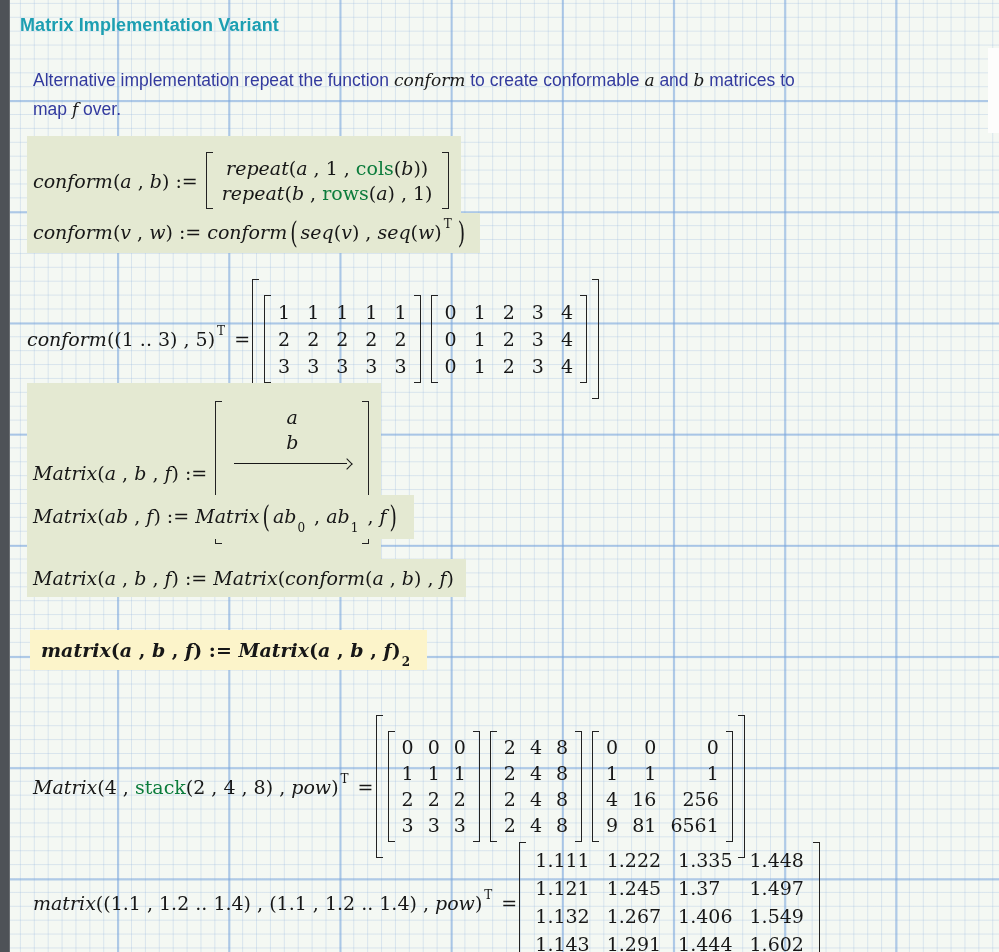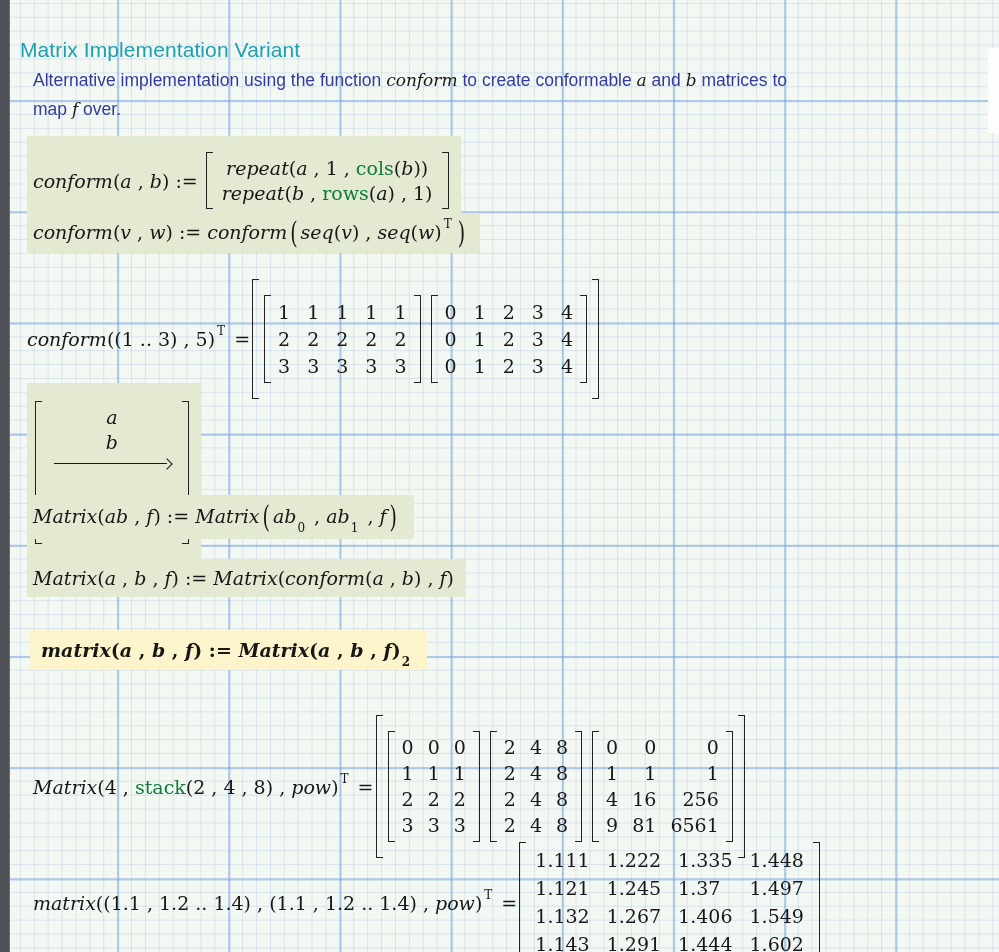--- a/index.html
+++ b/index.html
@@ -14,21 +14,21 @@
       linear-gradient(to right, rgba(138,173,219,0.26) 1px, transparent 1px),
       linear-gradient(to bottom, rgba(138,173,219,0.26) 1px, transparent 1px);
     background-size:111.2px 111.2px, 111.2px 111.2px, 13.9px 13.9px, 13.9px 13.9px;
     background-position:6px 0, 0 -11px, 6px 0, 0 2.9px;
   }
   .margin-strip{ position:absolute; left:0; top:0; width:10px; height:952px; background:#4e5257; border-right:1px solid #6a6e72; }
   .white-edge{ position:absolute; right:0; top:48px; width:11px; height:85px; background:#fdfdfc; }
 
   .title{
     position:absolute; left:20px; top:15px;
-    font-size:21px; font-weight:400; color:#1d9fb2; letter-spacing:0.1px;margin-top:23px;
+    font-size:18px; font-weight:700; color:#1d9fb2; letter-spacing:0.1px;
   }
   .para{ position:absolute; left:33px; top:66px; color:#323a9e; font-size:17.5px; }
   .pline{ white-space:pre; line-height:29px; }
 
   
   .tk-t  { font-family:"Liberation Sans",sans-serif; color:#323a9e; }
   .tk-ti { font-family:"DejaVu Serif","Liberation Serif",serif; font-style:italic; color:#1a1a1a; font-size:17px; }
   .tk-i  { font-style:italic; }
   .tk-n  { }
   .tk-g  { color:#0c7c3c; font-style:normal; }
@@ -68,21 +68,21 @@
 </style>
 </head>
 <body>
 
 <div class="margin-strip"></div>
 <div class="white-edge"></div>
 
 <div class="title">Matrix Implementation Variant</div>
 
 <div class="para">
-  <div class="pline"><span class="tk-t">Alternative implementation using the function </span><span class="tk-ti">conform</span><span class="tk-t"> to create conformable </span><span class="tk-ti">a</span><span class="tk-t"> and </span><span class="tk-ti">b</span><span class="tk-t"> matrices to</span></div>
+  <div class="pline"><span class="tk-t">Alternative implementation repeat the function </span><span class="tk-ti">conform</span><span class="tk-t"> to create conformable </span><span class="tk-ti">a</span><span class="tk-t"> and </span><span class="tk-ti">b</span><span class="tk-t"> matrices to</span></div>
   <div class="pline"><span class="tk-t">map </span><span class="tk-ti">f</span><span class="tk-t"> over.</span></div>
 </div>
 
 <div class="math hl-green" style="left:27px; top:136px; padding:4px 10px 4px 6px;">
   <span class="mrow"><span class="tk-i">conform</span><span class="tk-n">(</span><span class="tk-i">a</span><span class="tk-n"> , </span><span class="tk-i">b</span><span class="tk-n">) := </span></span>
   <span class="vb">
     <span class="br l"></span>
     <span class="vcol">
       <span class="mrow"><span class="tk-i">repeat</span><span class="tk-n">(</span><span class="tk-i">a</span><span class="tk-n"> , 1 , </span><span class="tk-g">cols</span><span class="tk-n">(</span><span class="tk-i">b</span><span class="tk-n">))</span></span>
       <span class="mrow"><span class="tk-i">repeat</span><span class="tk-n">(</span><span class="tk-i">b</span><span class="tk-n"> , </span><span class="tk-g">rows</span><span class="tk-n">(</span><span class="tk-i">a</span><span class="tk-n">) , 1)</span></span>
@@ -109,20 +109,21 @@
         <span class="br l"></span>
         <span class="mx" style="grid-template-columns: repeat(5, auto);"><span class="mcell">0</span><span class="mcell">1</span><span class="mcell">2</span><span class="mcell">3</span><span class="mcell">4</span><span class="mcell">0</span><span class="mcell">1</span><span class="mcell">2</span><span class="mcell">3</span><span class="mcell">4</span><span class="mcell">0</span><span class="mcell">1</span><span class="mcell">2</span><span class="mcell">3</span><span class="mcell">4</span></span>
         <span class="br r"></span>
       </span>
     </span>
     <span class="br r"></span>
   </span>
 </div>
 
 <div class="math hl-green" style="left:27px; top:383px; padding:6px 10px 6px 6px;">
+  <span class="mrow"><span class="tk-i">Matrix</span><span class="tk-n">(</span><span class="tk-i">a</span><span class="tk-n"> , </span><span class="tk-i">b</span><span class="tk-n"> , </span><span class="tk-i">f</span><span class="tk-n">) := </span></span>
   <span class="vb">
     <span class="br l"></span>
     <span class="vcol" style="padding:5px 14px;">
       <span class="mrow"><span class="tk-i">a</span></span>
       <span class="mrow"><span class="tk-i">b</span></span>
       <span class="vec">
         <span class="mrow"><span class="tk-i">f</span><span class="tk-n">(</span><span class="tk-i">a</span><span class="tk-n"> , </span><span class="tk-i">b</span><span class="tk-n">)</span></span>
       </span>
     </span>
     <span class="br r"></span>

